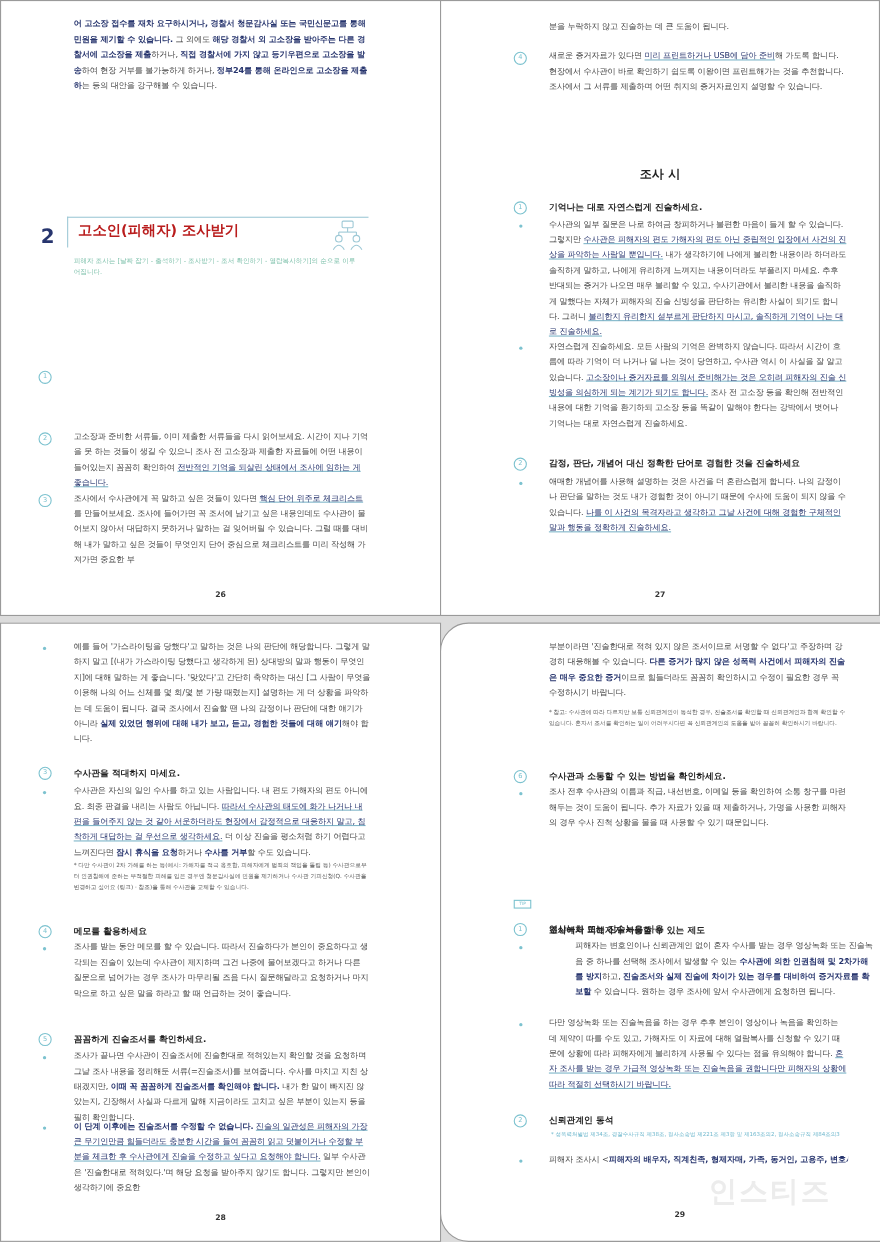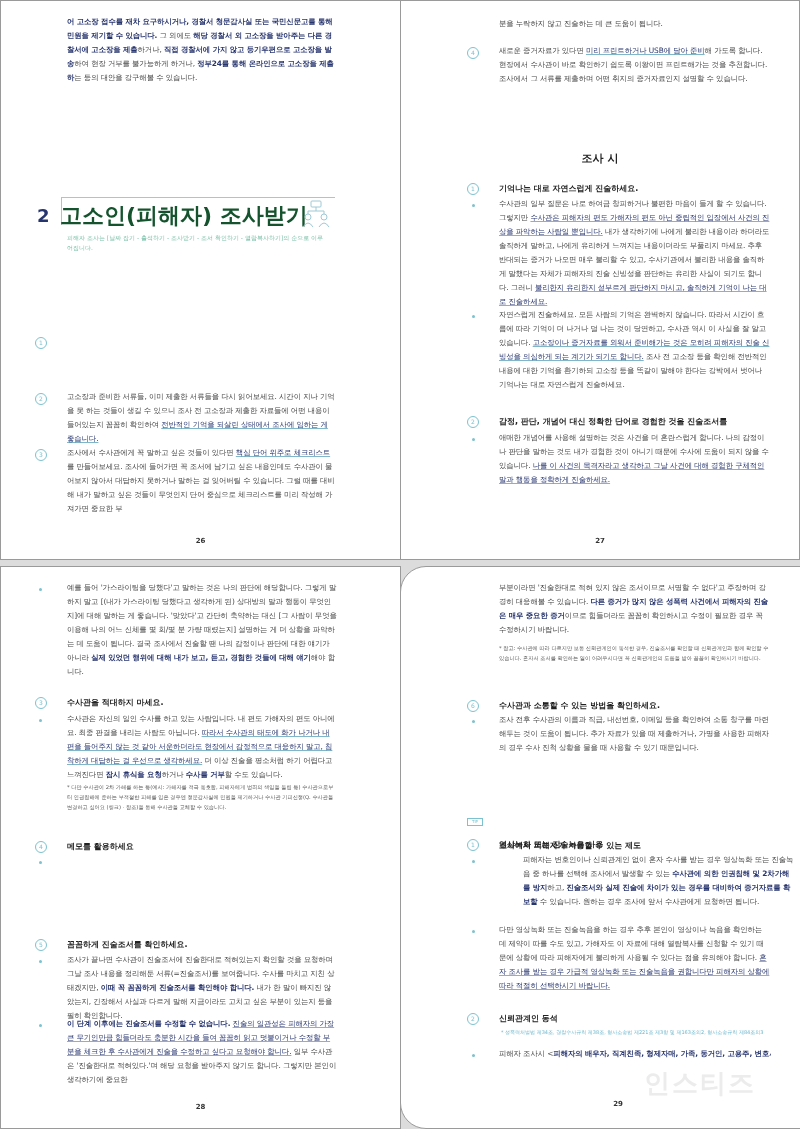--- a/index.html
+++ b/index.html
@@ -25,21 +25,21 @@
   }
   .dot { position: absolute; width: 3px; height: 3px; background: #7cc2cf; border-radius: 50%; }
   .h { font-size: 8px; font-weight: bold; color: #222; }
   .center-h { position: absolute; width: 100%; text-align: center; font-size: 11px; font-weight: bold; color: #222; }
   .pnum { position: absolute; width: 100%; text-align: center; font-size: 7px; font-weight: bold; color: #333; }
   .note { font-size: 5.2px; line-height: 10px; color: #555; }
   .tip { position: absolute; width: 14px; height: 6px; border: 1px solid #7cc2cf; font-size: 4px; line-height: 6px; text-align: center; color: #7cc2cf; }
   .chapnum { position: absolute; left: 36px; top: 204px; font-size: 18px; font-weight: bold; color: #27356e; }
   .chapline { position: absolute; left: 60px; top: 196px; width: 274px; height: 1px; background: #9ec9d6; }
   .chapv { position: absolute; left: 60px; top: 196px; width: 1px; height: 28px; background: #9ec9d6; }
-  .chaptitle { position: absolute; left: 59px; top: 200px; font-size: 22px; font-weight: bold; color: #14532d; }
+  .chaptitle { position: absolute; left: 70px; top: 200px; font-size: 13px; font-weight: bold; color: #b91c1c; }
   .chapsub { position: absolute; left: 66px; top: 232px; width: 260px; font-size: 6px; line-height: 10px; color: #7bbfa9; }
   .watermark { position: absolute; right: 44px; top: 1066px; font-size: 26px; color: #ececec; font-weight: bold; letter-spacing: 2px; }
   .ref { font-size: 5px; line-height: 9px; color: #6cb6cc; }
 </style>
 </head>
 <body>
 
 <div class="page" id="p26">
   <div class="abs para" style="left:66px; top:14px; width:270px;"><span class="b">어 고소장 접수를 재차 요구하시거나, 경찰서 청문감사실 또는 국민신문고를 통해 민원을 제기할 수 있습니다.</span><span> 그 외에도 </span><span class="b">해당 경찰서 외 고소장을 받아주는 다른 경찰서에 고소장을 제출</span><span>하거나, </span><span class="b">직접 경찰서에 가지 않고 등기우편으로 고소장을 발송</span><span>하여 현장 거부를 불가능하게 하거나, </span><span class="b">정부24를 통해 온라인으로 고소장을 제출하</span><span>는 등의 대안을 강구해볼 수 있습니다.</span></div>
 
@@ -83,40 +83,41 @@
   <div class="center-h" style="top:150px;">조사 시</div>
 
   <div class="circ" style="left:66px; top:182px;">1</div>
   <div class="abs h" style="left:98px; top:182px;">기억나는 대로 자연스럽게 진술하세요.</div>
   <div class="dot" style="left:71px; top:203px;"></div>
   <div class="abs para" style="left:98px; top:196px; width:272px;"><span>수사관의 일부 질문은 나로 하여금 창피하거나 불편한 마음이 들게 할 수 있습니다. 그렇지만 </span><span class="u">수사관은 피해자의 편도 가해자의 편도 아닌 중립적인 입장에서 사건의 진상을 파악하는 사람일 뿐입니다.</span><span> 내가 생각하기에 나에게 불리한 내용이라 하더라도 솔직하게 말하고, 나에게 유리하게 느껴지는 내용이더라도 부풀리지 마세요. 추후 반대되는 증거가 나오면 매우 불리할 수 있고, 수사기관에서 불리한 내용을 솔직하게 말했다는 자체가 피해자의 진술 신빙성을 판단하는 유리한 사실이 되기도 합니다. 그러니 </span><span class="u">불리한지 유리한지 섣부르게 판단하지 마시고, 솔직하게 기억이 나는 대로 진술하세요.</span></div>
   <div class="dot" style="left:71px; top:314px;"></div>
   <div class="abs para" style="left:98px; top:307px; width:272px;"><span>자연스럽게 진술하세요. 모든 사람의 기억은 완벽하지 않습니다. 따라서 시간이 흐름에 따라 기억이 더 나거나 덜 나는 것이 당연하고, 수사관 역시 이 사실을 잘 알고 있습니다. </span><span class="u">고소장이나 증거자료를 외워서 준비해가는 것은 오히려 피해자의 진술 신빙성을 의심하게 되는 계기가 되기도 합니다.</span><span> 조사 전 고소장 등을 확인해 전반적인 내용에 대한 기억을 환기하되 고소장 등을 똑같이 말해야 한다는 강박에서 벗어나 기억나는 대로 자연스럽게 진술하세요.</span></div>
 
   <div class="circ" style="left:66px; top:415px;">2</div>
-  <div class="abs h" style="left:98px; top:415px;">감정, 판단, 개념어 대신 정확한 단어로 경험한 것을 진술조서를</div>
+  <div class="abs h" style="left:98px; top:415px;">감정, 판단, 개념어 대신 정확한 단어로 경험한 것을 진술하세요</div>
   <div class="dot" style="left:71px; top:437px;"></div>
   <div class="abs para" style="left:98px; top:430px; width:272px;"><span>애매한 개념어를 사용해 설명하는 것은 사건을 더 혼란스럽게 합니다. 나의 감정이나 판단을 말하는 것도 내가 경험한 것이 아니기 때문에 수사에 도움이 되지 않을 수 있습니다. </span><span class="u">나를 이 사건의 목격자라고 생각하고 그날 사건에 대해 경험한 구체적인 말과 행동을 정확하게 진술하세요.</span></div>
 
   <div class="pnum" style="top:536px;">27</div>
 </div>
 
 <div class="page" id="p28">
   <div class="dot" style="left:38px; top:21px;"></div>
   <div class="abs para" style="left:66px; top:14px; width:270px;"><span>예를 들어 '가스라이팅을 당했다'고 말하는 것은 나의 판단에 해당합니다. 그렇게 말하지 말고 [(내가 가스라이팅 당했다고 생각하게 된) 상대방의 말과 행동이 무엇인지]에 대해 말하는 게 좋습니다. '맞았다'고 간단히 축약하는 대신 [그 사람이 무엇을 이용해 나의 어느 신체를 몇 회/몇 분 가량 때렸는지] 설명하는 게 더 상황을 파악하는 데 도움이 됩니다. 결국 조사에서 진술할 땐 나의 감정이나 판단에 대한 얘기가 아니라 </span><span class="b">실제 있었던 행위에 대해 내가 보고, 듣고, 경험한 것들에 대해 얘기</span><span>해야 합니다.</span></div>
 
   <div class="circ" style="left:34px; top:130px;">3</div>
   <div class="abs h" style="left:66px; top:130px;">수사관을 적대하지 마세요.</div>
   <div class="dot" style="left:38px; top:152px;"></div>
   <div class="abs para" style="left:66px; top:145px; width:270px;"><span>수사관은 자신의 일인 수사를 하고 있는 사람입니다. 내 편도 가해자의 편도 아니에요. 최종 판결을 내리는 사람도 아닙니다. </span><span class="u">따라서 수사관의 태도에 화가 나거나 내 편을 들어주지 않는 것 같아 서운하더라도 현장에서 감정적으로 대응하지 말고, 침착하게 대답하는 걸 우선으로 생각하세요.</span><span> 더 이상 진술을 평소처럼 하기 어렵다고 느껴진다면 </span><span class="b">잠시 휴식을 요청</span><span>하거나 </span><span class="b">수사를 거부</span><span>할 수도 있습니다.</span></div>
   <div class="abs note" style="left:66px; top:215px; width:270px;">* 다만 수사관이 2차 가해를 하는 등(예시: 가해자를 적극 옹호함, 피해자에게 범죄의 책임을 돌림 등) 수사관으로부터 인권침해에 준하는 부적절한 피해를 입은 경우엔 청문감사실에 민원을 제기하거나 수사관 기피신청(Q. 수사관을 변경하고 싶어요 (링크) · 참조)을 통해 수사관을 교체할 수 있습니다.</div>
 
   <div class="circ" style="left:34px; top:274px;">4</div>
   <div class="abs h" style="left:66px; top:274px;">메모를 활용하세요</div>
   <div class="dot" style="left:38px; top:294px;"></div>
+  <div class="abs para" style="left:66px; top:287px; width:270px;"><span>조사를 받는 동안 메모를 할 수 있습니다. 따라서 진술하다가 본인이 중요하다고 생각되는 진술이 있는데 수사관이 제지하며 그건 나중에 물어보겠다고 하거나 다른 질문으로 넘어가는 경우 조사가 마무리될 즈음 다시 질문해달라고 요청하거나 마지막으로 하고 싶은 말을 하라고 할 때 언급하는 것이 좋습니다.</span></div>
 
   <div class="circ" style="left:34px; top:372px;">5</div>
   <div class="abs h" style="left:66px; top:372px;">꼼꼼하게 진술조서를 확인하세요.</div>
   <div class="dot" style="left:38px; top:393px;"></div>
   <div class="abs para" style="left:66px; top:386px; width:270px;"><span>조사가 끝나면 수사관이 진술조서에 진술한대로 적혀있는지 확인할 것을 요청하며 그날 조사 내용을 정리해둔 서류(=진술조서)를 보여줍니다. 수사를 마치고 지친 상태겠지만, </span><span class="b">이때 꼭 꼼꼼하게 진술조서를 확인해야 합니다.</span><span> 내가 한 말이 빠지진 않았는지, 긴장해서 사실과 다르게 말해 지금이라도 고치고 싶은 부분이 있는지 등을 필히 확인합니다.</span></div>
   <div class="dot" style="left:38px; top:457px;"></div>
   <div class="abs para" style="left:66px; top:450px; width:270px;"><span class="b">이 단계 이후에는 진술조서를 수정할 수 없습니다.</span><span> </span><span class="u">진술의 일관성은 피해자의 가장 큰 무기인만큼 힘들더라도 충분한 시간을 들여 꼼꼼히 읽고 덧붙이거나 수정할 부분을 체크한 후 수사관에게 진술을 수정하고 싶다고 요청해야 합니다.</span><span> 일부 수사관은 '진술한대로 적혀있다.'며 해당 요청을 받아주지 않기도 합니다. 그렇지만 본인이 생각하기에 중요한</span></div>
 
   <div class="pnum" style="top:536px;">28</div>
 </div>

